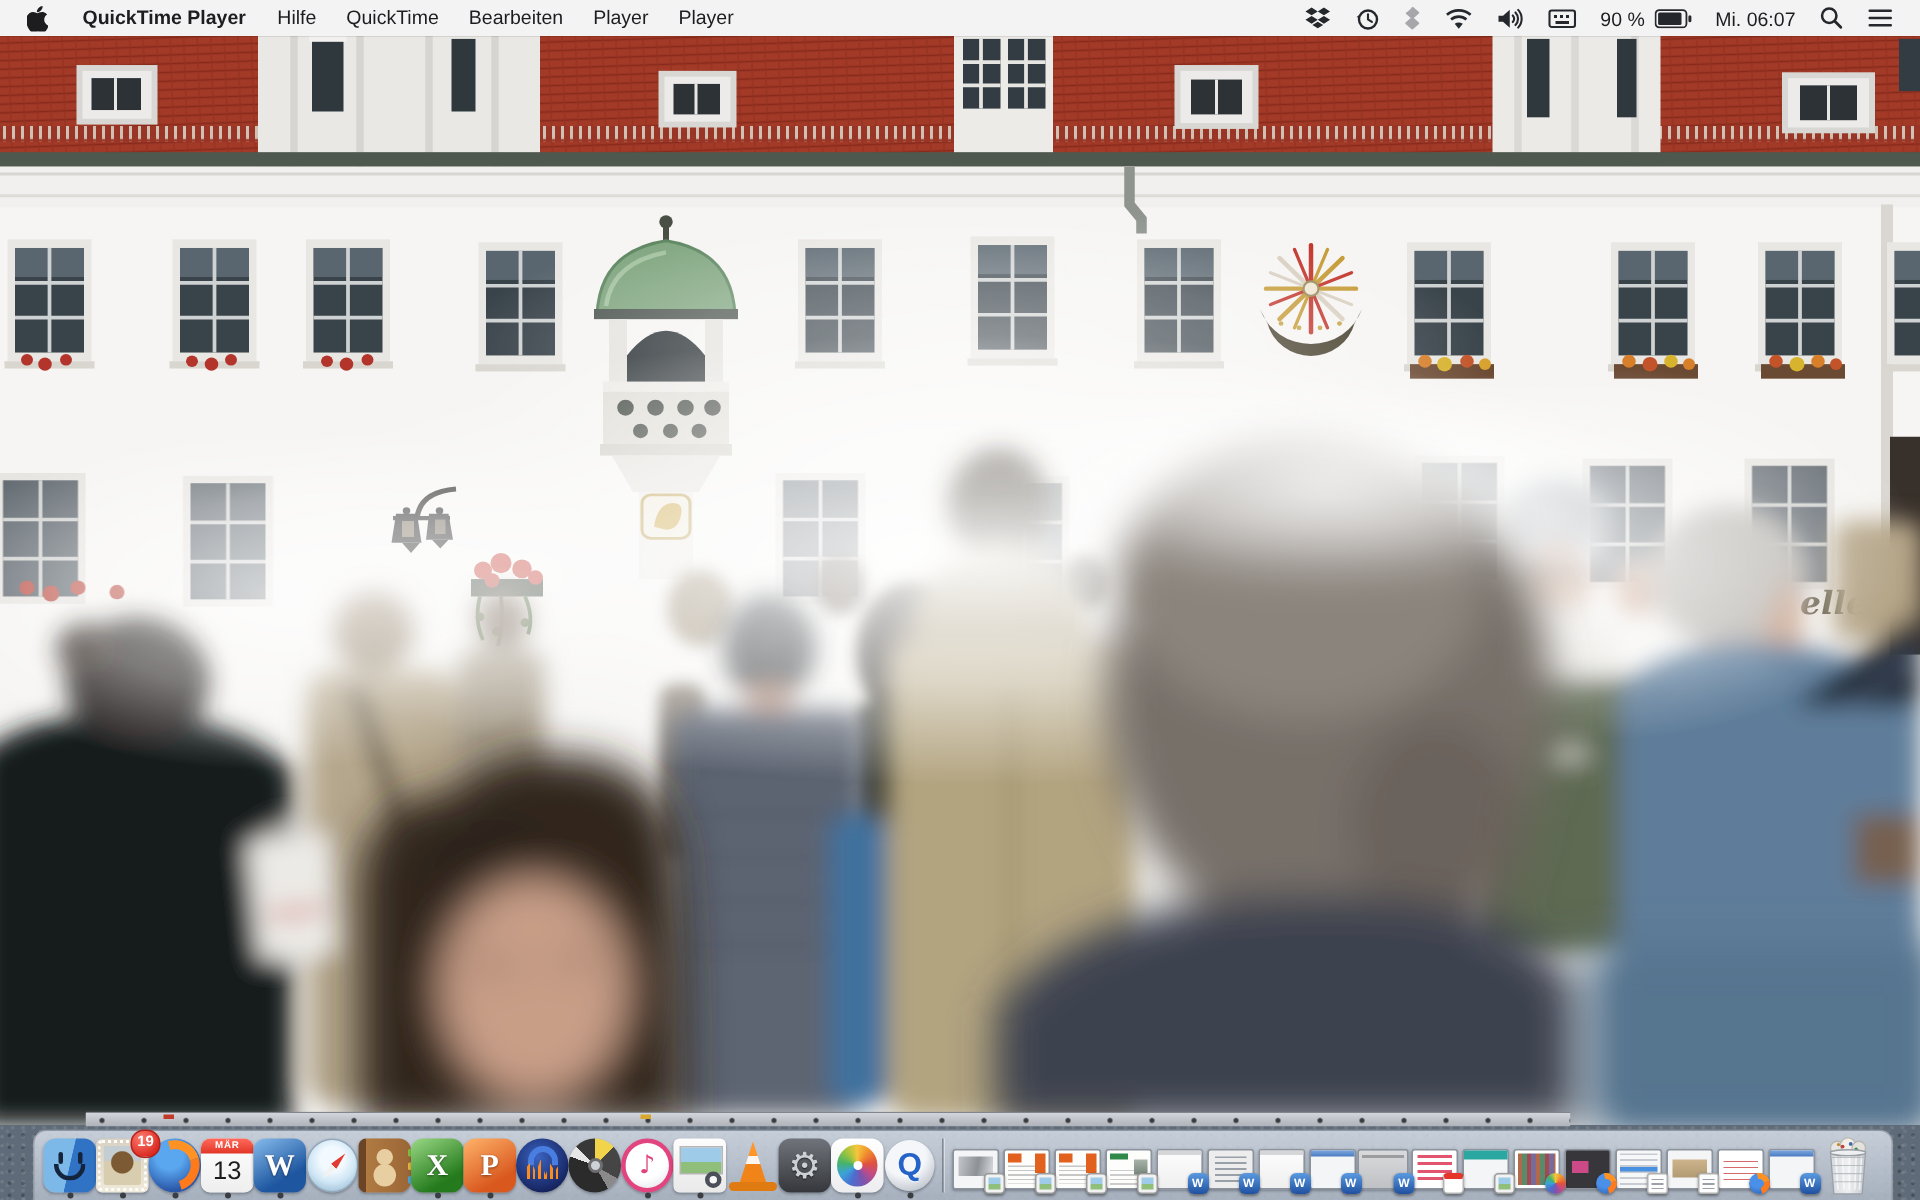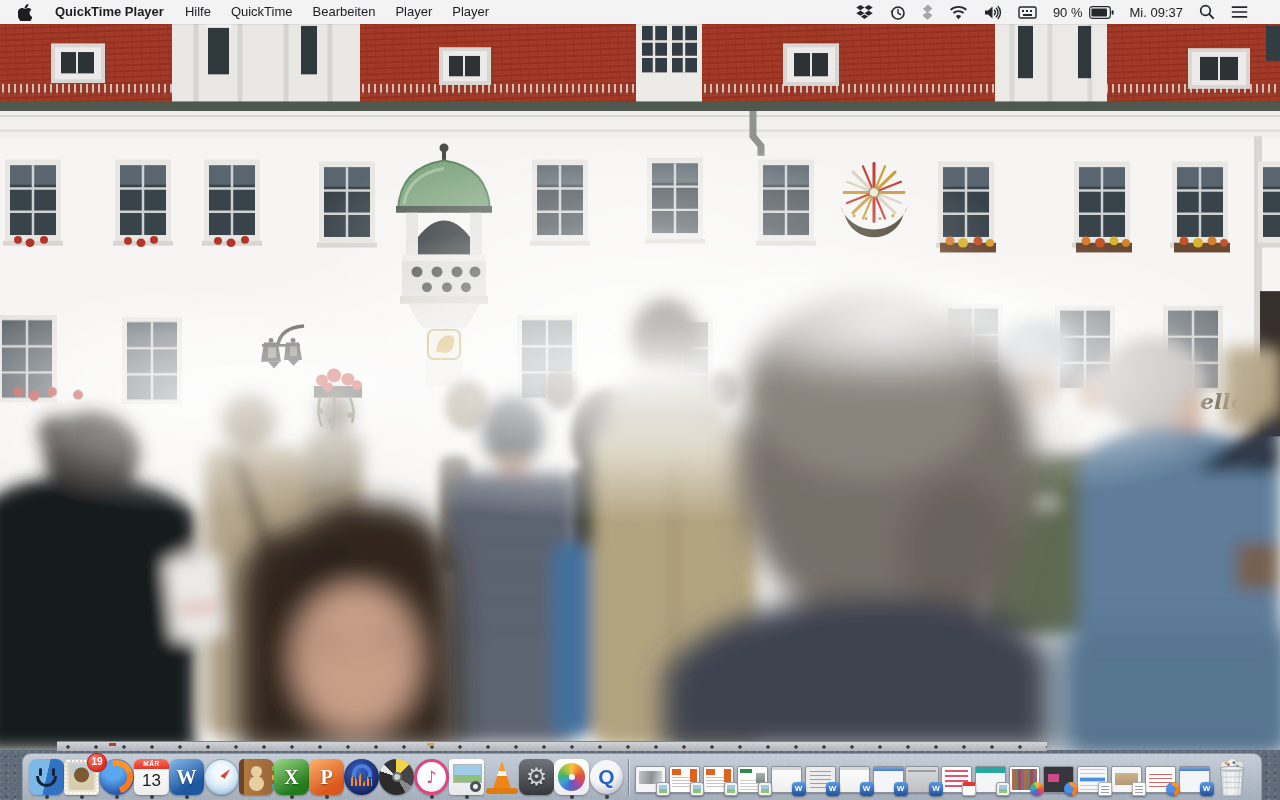--- a/index.html
+++ b/index.html
@@ -11,21 +11,21 @@
       radial-gradient(circle at 45% 80%,rgba(255,255,255,.08) 1px,transparent 1.5px);
     background-size:7px 6px,9px 8px,11px 9px;}
 
   
   #menubar{position:absolute;left:0;top:0;width:1280px;height:24px;background:rgba(246,246,247,.98);
     display:flex;align-items:center;z-index:40;font-size:13px;color:#1d1d1f;box-shadow:0 0 1px rgba(0,0,0,.35);}
   #menubar .left{display:flex;align-items:center;}
   .apple{margin:0 12px 0 18px;display:flex;align-items:center;}
   .menu-item{padding:0 10px;line-height:24px;white-space:nowrap;}
   .menu-item.appname{font-weight:700;padding:0 11px;}
-  #menubar .right{margin-left:auto;display:flex;align-items:center;gap:0;padding-right:24px;}
+  #menubar .right{margin-left:auto;display:flex;align-items:center;gap:0;padding-right:10px;}
   .status-item{display:flex;align-items:center;padding:0 8px;height:24px;}
   .status-item svg{display:block;}
   .status-text{font-size:13px;color:#1d1d1f;}
   .st-dim path{fill:#a7a7ab;}
 
   
   #scene{position:absolute;left:0;top:24px;width:1280px;height:726px;overflow:hidden;background:#f6f5f3;}
   #scene svg{display:block;}
 
   
@@ -216,21 +216,21 @@
         <span class="status-text">90 %</span>
       </span>
       <span class="status-item" style="padding-left:2px;">
         <svg width="25" height="13" viewBox="0 0 25 13">
             <rect x="0.7" y="0.7" width="20.6" height="11.6" rx="2.5" fill="none" stroke="#24272b" stroke-width="1.2"></rect>
             <rect x="2.4" y="2.4" width="15.6" height="8.2" rx="1" fill="#24272b"></rect>
             <rect x="22.6" y="4.2" width="2" height="4.6" rx="1" fill="#24272b"></rect>
           </svg>
       </span>
       <span class="status-item">
-        <span class="status-text">Mi. 09:37</span>
+        <span class="status-text">Mi. 06:07</span>
       </span>
       <span class="status-item">
         <svg width="16" height="16" viewBox="0 0 16 16">
             <circle cx="6.5" cy="6.5" r="4.8" fill="none" stroke="#24272b" stroke-width="1.7"></circle>
             <line x1="10.2" y1="10.2" x2="14.2" y2="14.2" stroke="#24272b" stroke-width="1.9" stroke-linecap="round"></line>
           </svg>
       </span>
       <span class="status-item">
         <svg width="17" height="14" viewBox="0 0 17 14">
             <path stroke="#24272b" stroke-width="1.7" stroke-linecap="round" d="M1.5 2.2 H15.5 M1.5 7 H15.5 M1.5 11.8 H15.5"></path>

